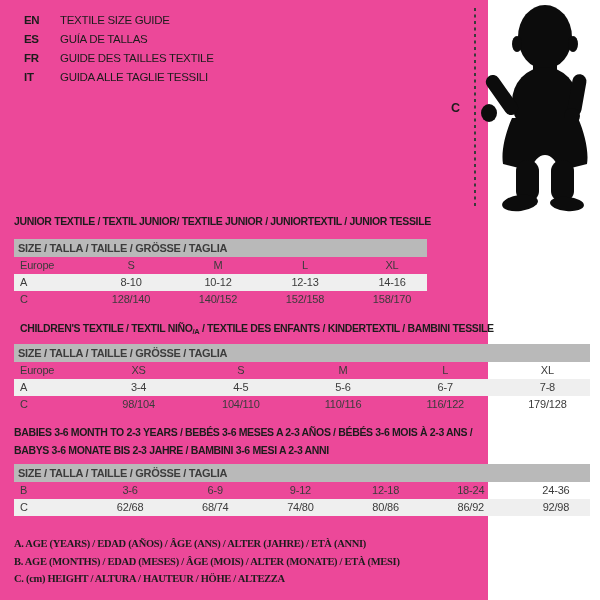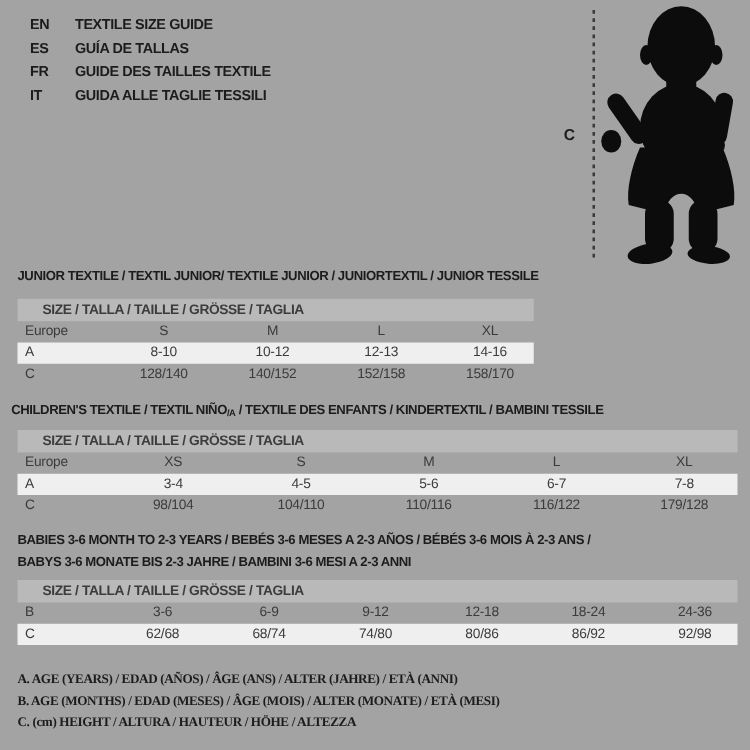--- a/index.html
+++ b/index.html
@@ -5,44 +5,44 @@
   :root{
     --bar-gray:#b9b9b9;
     --stripe-gray:#efefef;
     --text-dark:#1c1c1c;
     --cell-gray:#3b3b3b;
     --silhouette-black:#0c0c0c;
   }
   *{margin:0;padding:0;box-sizing:border-box;}
   html,body{width:600px;height:600px;background:#ffffff;overflow:hidden;}
   body{font-family:"Liberation Sans","DejaVu Sans",sans-serif;color:var(--text-dark);}
-  .page{position:relative;width:600px;height:600px;background:#a3a3a3;}
+  .page{position:relative;width:488px;height:600px;background:#ec4899;}
 
   
   .lang-list{position:absolute;left:24px;top:11px;}
   .lang-row{display:flex;line-height:19px;}
   .lang-code{width:36px;font-size:11.5px;font-weight:700;letter-spacing:-0.3px;}
-  .lang-label{font-size:11.5px;font-weight:700;letter-spacing:-0.3px;white-space:nowrap;}
+  .lang-label{font-size:11.5px;font-weight:400;letter-spacing:-0.3px;white-space:nowrap;}
 
   
   .figure{position:absolute;left:440px;top:0;width:160px;height:215px;}
   .figure svg{position:absolute;left:0;top:0;}
   .dash{stroke:#3a3a3a;stroke-width:2;stroke-dasharray:3 3.5;fill:none;}
   .sil *{fill:var(--silhouette-black);stroke:none;}
   .measure-c{position:absolute;left:11px;top:101px;font-size:12.5px;font-weight:700;}
 
   
   .sec-heading{position:absolute;font-size:10.5px;font-weight:700;letter-spacing:-0.35px;white-space:nowrap;color:var(--text-dark);}
   .sec-heading .subscr{font-size:7.5px;vertical-align:-2px;}
   .h2lines{line-height:18px;}
 
   
   .tbl{position:absolute;}
   .size-bar{height:18px;line-height:18px;background:var(--bar-gray);color:#3c3c3c;
-            font-size:11px;font-weight:700;letter-spacing:-0.3px;padding-left:20px;
+            font-size:11px;font-weight:700;letter-spacing:-0.3px;padding-left:4px;
             white-space:nowrap;overflow:hidden;}
   .trow{display:grid;height:17px;line-height:17px;font-size:11px;letter-spacing:-0.2px;color:var(--cell-gray);gap:17px;}
   .trow.stripe{background:var(--stripe-gray);}
   .t1 .trow{grid-template-columns:65px repeat(4,1fr);}
   .t2 .trow{grid-template-columns:65px repeat(5,1fr);}
   .t3 .trow{grid-template-columns:65px repeat(6,1fr);}
   .rlabel{padding-left:6px;text-align:left;}
   .cell{text-align:center;}
 
   
@@ -115,21 +115,21 @@
     </div>
     <div class="trow">
       <span class="rlabel">C</span>
       <span class="cell">128/140</span>
       <span class="cell">140/152</span>
       <span class="cell">152/158</span>
       <span class="cell">158/170</span>
     </div>
   </div>
 
-  <div class="sec-heading" style="left:9px;top:322px;text-align:right;">
+  <div class="sec-heading" style="left:20px;top:322px;text-align:right;">
     <span>CHILDREN'S TEXTILE / TEXTIL NIÑO</span><span class="subscr">/A</span><span> / TEXTILE DES ENFANTS / KINDERTEXTIL / BAMBINI TESSILE</span>
   </div>
   <div class="tbl t2" style="left:14px;top:344px;width:576px;">
     <div class="size-bar">SIZE / TALLA / TAILLE / GRÖSSE / TAGLIA</div>
     <div class="trow">
       <span class="rlabel">Europe</span>
       <span class="cell">XS</span>
       <span class="cell">S</span>
       <span class="cell">M</span>
       <span class="cell">L</span>

